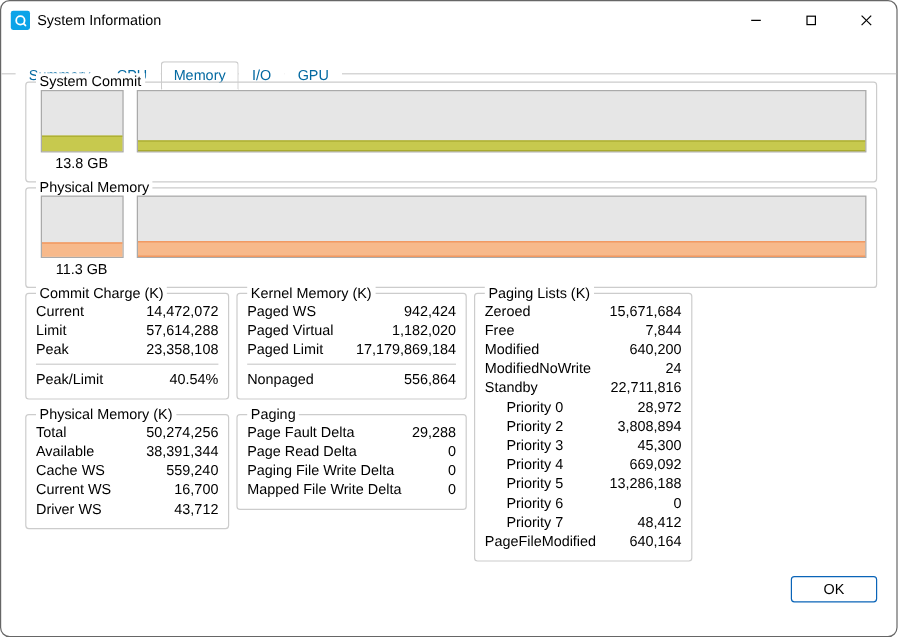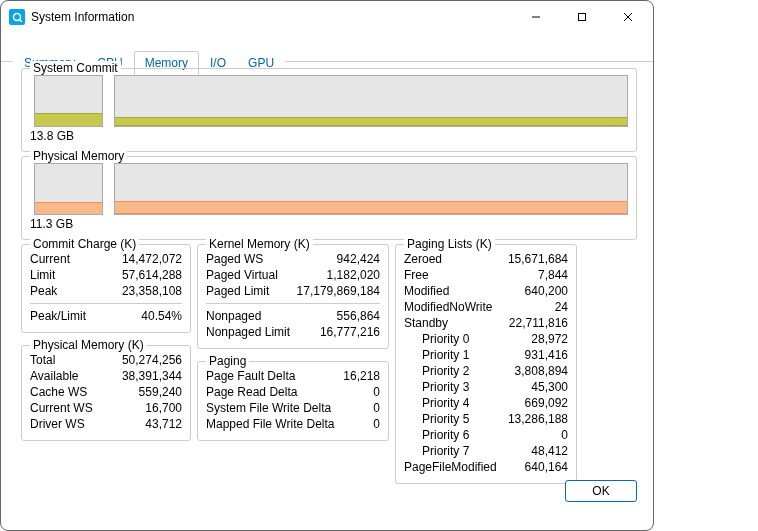--- a/index.html
+++ b/index.html
@@ -1,29 +1,29 @@
 <!DOCTYPE html>
 <html><head>
 <meta charset="utf-8">
 <style>
 html,body{margin:0;padding:0;font-family:"Segoe UI",Tahoma,sans-serif;font-size:12px;color:#000;background:#fff}
-.window{width:654px;height:531px;border:1px solid #666;border-radius:8px;box-sizing:border-box;overflow:hidden;position:relative;background:#fff}
+.window{width:748px;height:531px;border:1px solid #666;border-radius:8px;box-sizing:border-box;overflow:hidden;position:relative;background:#fff}
 .titlebar{height:32px;display:flex;align-items:center;padding:0 2px 0 8px}
 .titlebar .title{margin-left:6px;flex:1;font-size:12px}
 .winbtns{display:flex;height:100%}
 .winbtn{width:46px;display:flex;align-items:center;justify-content:center;font-size:11px;cursor:default}
 .tabbar{display:flex;padding:4px 12px 0 12px;border-bottom:1px solid #ccc}
 .tab{padding:4px 10px;border:1px solid transparent;border-bottom:none;margin-right:0;color:#0369a1;cursor:default;position:relative;top:14px;background:#fff}
 .tab.active{border-color:#ccc;border-bottom:1px solid #fff;border-radius:3px 3px 0 0}
 .content{padding:6px 16px 8px 20px}
 .fieldset{border:1px solid #ccc;border-radius:3px;padding:6px 8px 8px 8px;margin-bottom:6px;position:relative}
 .legend{position:absolute;top:-8px;left:8px;background:#fff;padding:0 3px;font-size:12px}
 .graphs .fieldset{margin-bottom:4px}
 .grow{display:flex;gap:8px;align-items:flex-start}
-.thumb-col{width:76px;text-align:left}
+.thumb-col{width:76px;text-align:center}
 .thumb{width:67px;height:50px;border:1px solid #aaa;background:#e6e6e6;position:relative;margin:0 auto}
 .thumb .fill{position:absolute;left:0;right:0;bottom:0}
 .wide{flex:1;height:50px;border:1px solid #aaa;background:#e6e6e6;position:relative}
 .wide .band{position:absolute;left:0;right:0}
 .cap{margin-top:2px;font-size:12px}
 .cols{display:flex;gap:6px;align-items:flex-start}
 .col{display:flex;flex-direction:column;gap:6px}
 .kv{display:flex;justify-content:space-between;line-height:16px}
 .kv .k{white-space:nowrap}
 .kv .v{white-space:nowrap;}
@@ -175,39 +175,35 @@
                 <span class="k">Paged Limit</span>
                 <span class="v">17,179,869,184</span>
               </div>
             </div>
           <hr class="sep">
           <div id="km-rows2">
               <div class="kv">
                 <span class="k">Nonpaged</span>
                 <span class="v">556,864</span>
               </div>
-              <div class="kv">
-                <span class="k">Nonpaged Limit</span>
-                <span class="v">16,777,216</span>
-              </div>
             </div>
         </div>
         <div class="fieldset">
           <span class="legend">Paging</span>
           <div id="pg-rows">
               <div class="kv">
                 <span class="k">Page Fault Delta</span>
-                <span class="v">16,218</span>
+                <span class="v">29,288</span>
               </div>
               <div class="kv">
                 <span class="k">Page Read Delta</span>
                 <span class="v">0</span>
               </div>
               <div class="kv">
-                <span class="k">System File Write Delta</span>
+                <span class="k">Paging File Write Delta</span>
                 <span class="v">0</span>
               </div>
               <div class="kv">
                 <span class="k">Mapped File Write Delta</span>
                 <span class="v">0</span>
               </div>
             </div>
         </div>
       </div>
 
@@ -233,24 +229,20 @@
               </div>
               <div class="kv">
                 <span class="k">Standby</span>
                 <span class="v">22,711,816</span>
               </div>
             </div>
           <div id="pl-pri" class="">
               <div class="kv indent">
                 <span class="k">Priority 0</span>
                 <span class="v">28,972</span>
-              </div>
-              <div class="kv indent">
-                <span class="k">Priority 1</span>
-                <span class="v">931,416</span>
               </div>
               <div class="kv indent">
                 <span class="k">Priority 2</span>
                 <span class="v">3,808,894</span>
               </div>
               <div class="kv indent">
                 <span class="k">Priority 3</span>
                 <span class="v">45,300</span>
               </div>
               <div class="kv indent">

